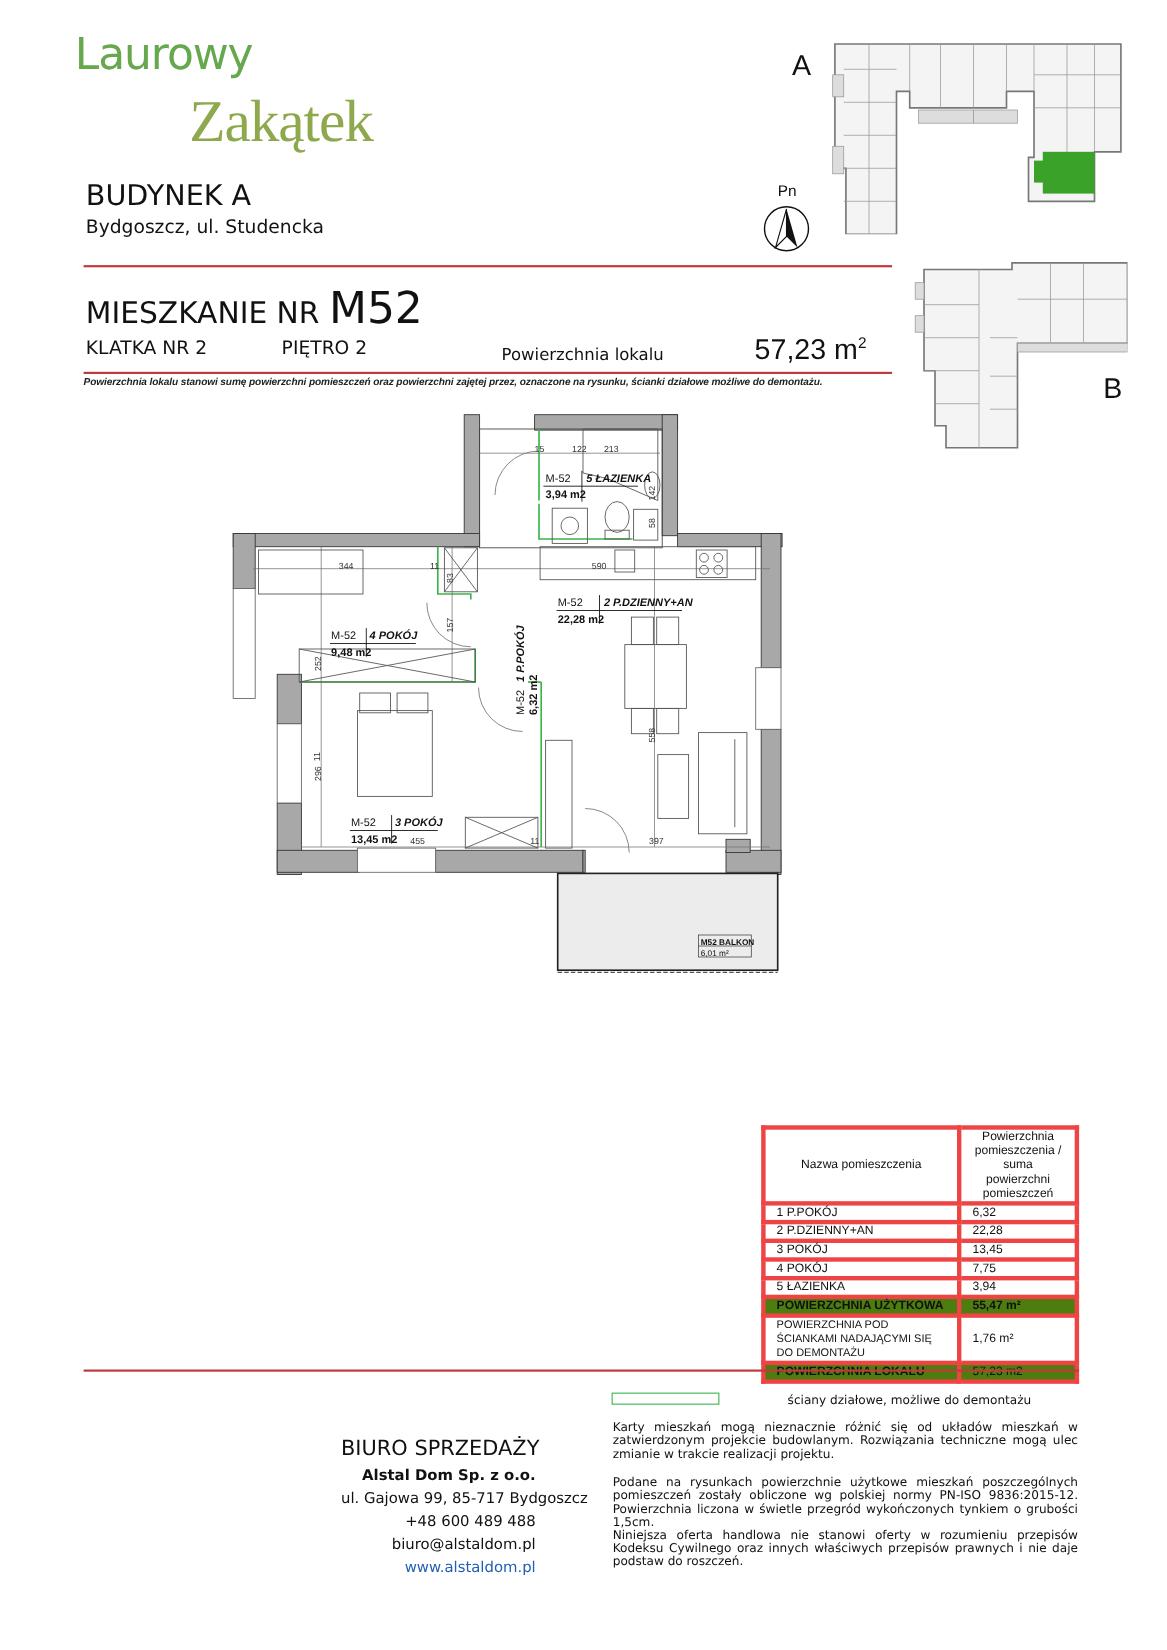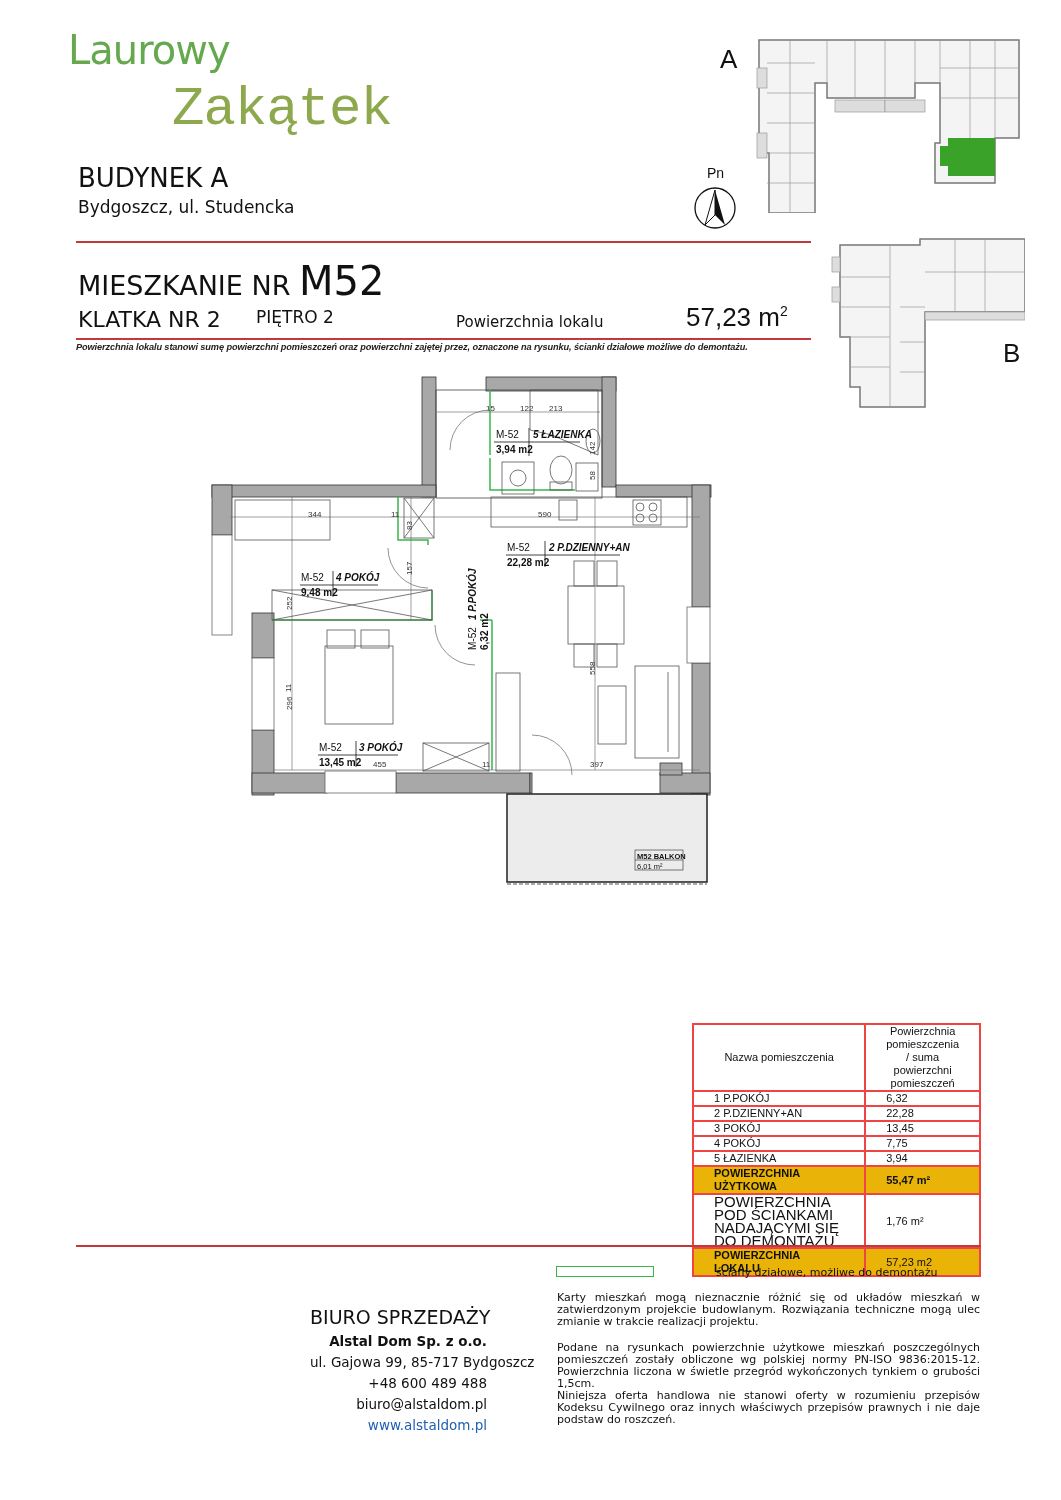--- a/index.html
+++ b/index.html
@@ -1,42 +1,42 @@
 <!DOCTYPE html>
 <html><head>
 <meta charset="utf-8">
 <style>
   * { box-sizing: border-box; margin: 0; padding: 0; }
   html, body { width: 1061px; height: 1500px; background: #ffffff; overflow: hidden; }
   body { position: relative; font-family: "Liberation Sans", sans-serif; color: #111; }
   .abs { position: absolute; }
 
   .logo1 { left: 68px; top: 30px; font-family: "DejaVu Sans", sans-serif; font-size: 40px; color: #66a84e; letter-spacing: -1px; line-height: 1; }
-  .logo2 { left: 172px; top: 83px; font-family: Liberation Mono, monospace; font-size: 54px; color: #8ea84e; letter-spacing: -1px; line-height: 1; }
+  .logo2 { left: 172px; top: 83px; font-family: Liberation Serif, serif; font-size: 54px; color: #8ea84e; letter-spacing: -1px; line-height: 1; }
   .bud { left: 78px; top: 163px; font-size: 26px; font-family: "DejaVu Sans", sans-serif; color: #111; }
   .addr { left: 78px; top: 197px; font-size: 17px; font-family: "DejaVu Sans", sans-serif; }
 
   .hr-red { height: 2px; background: #c0393b; }
   .mtitle { left: 78px; top: 258px; font-size: 27px; font-family: "DejaVu Sans", sans-serif; }
   .mnum { font-size: 40px; }
-  .klatka { left: 78px; top: 307px; font-size: 22px; font-family: "DejaVu Sans", sans-serif; }
+  .klatka { left: 78px; top: 307px; font-size: 17px; font-family: "DejaVu Sans", sans-serif; }
   .pietro { left: 256px; top: 307px; font-size: 17px; font-family: "DejaVu Sans", sans-serif; }
   .plabel { left: 456px; top: 313px; font-size: 15px; font-family: "DejaVu Sans", sans-serif; }
   .parea { left: 686px; top: 302px; font-size: 26px; }
   .parea sup { font-size: 14px; }
   .note { left: 76px; top: 342px; font-size: 9.2px; font-style: italic; font-weight: bold; color: #222; letter-spacing: -0.1px; }
 
   .letterA { left: 720px; top: 44px; font-size: 26px; }
   .letterB { left: 1003px; top: 338px; font-size: 26px; }
   .pn { left: 707px; top: 165px; font-size: 14px; }
 
   .tbl { left: 692px; top: 1023px; width: 289px; border-collapse: collapse; font-size: 11px; }
-  .tbl td { border: 2px solid #ef4444; padding: 0 20px; line-height: 13px; vertical-align: middle; }
+  .tbl td { border: 4px solid #ef4444; padding: 0 10px; line-height: 13px; vertical-align: middle; }
   .tbl .hdr td { text-align: center; height: 55px; font-size: 11px; }
-  .tbl .g td { background: #eab308; font-weight: bold; color: #111; }
+  .tbl .g td { background: #4d7c0f; font-weight: bold; color: #111; }
   .tbl td.c1 { width: 178px; margin-left: 32px; }
 
   .biuro { left: 310px; top: 1270px; font-family: "DejaVu Sans", sans-serif; text-align: right; width: 177px; margin-top: 36px; }
   .b-t { font-size: 19px; color: #111; display: block; text-align: right; white-space: nowrap; }
   .b-l { font-size: 13.5px; display: block; text-align: right; margin-top: 5px; white-space: nowrap; }
   .b-bold { font-weight: bold; }
   .b-link { color: #1f5fb5; }
 
   .legend-box { left: 556px; top: 1266px; width: 98px; height: 11px; border: 1.5px solid #39b54a; }
   .legend-t { left: 684px; top: 1266px; font-size: 11px; font-family: "DejaVu Sans", sans-serif; margin-left: 32px; }
@@ -325,21 +325,21 @@
       </tr>
   <tr>
         <td>5 ŁAZIENKA</td>
         <td>3,94</td>
       </tr>
   <tr class="g">
         <td>POWIERZCHNIA UŻYTKOWA</td>
         <td>55,47 m²</td>
       </tr>
   <tr>
-        <td style="font-size:15px;">POWIERZCHNIA POD ŚCIANKAMI NADAJĄCYMI SIĘ DO DEMONTAŻU</td>
+        <td style="font-size:10px;">POWIERZCHNIA POD ŚCIANKAMI NADAJĄCYMI SIĘ DO DEMONTAŻU</td>
         <td>1,76 m²</td>
       </tr>
   <tr class="g">
         <td>POWIERZCHNIA LOKALU</td>
         <td style="font-weight:normal;">57,23 m2</td>
       </tr>
 </tbody>
   </table>
 
 <div class="abs hr-red" style="left:76px; top:1245px; width:905px;"></div>

